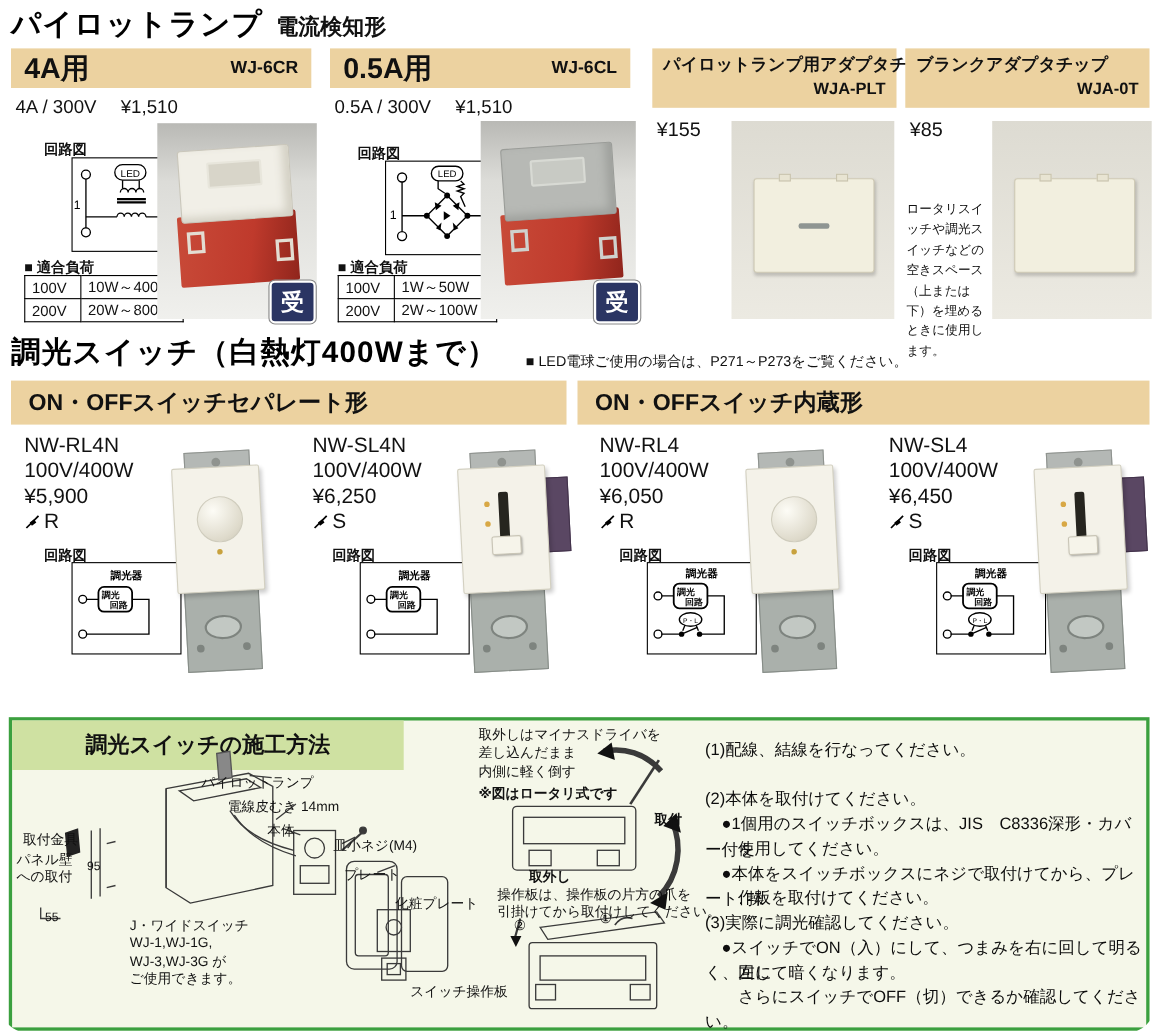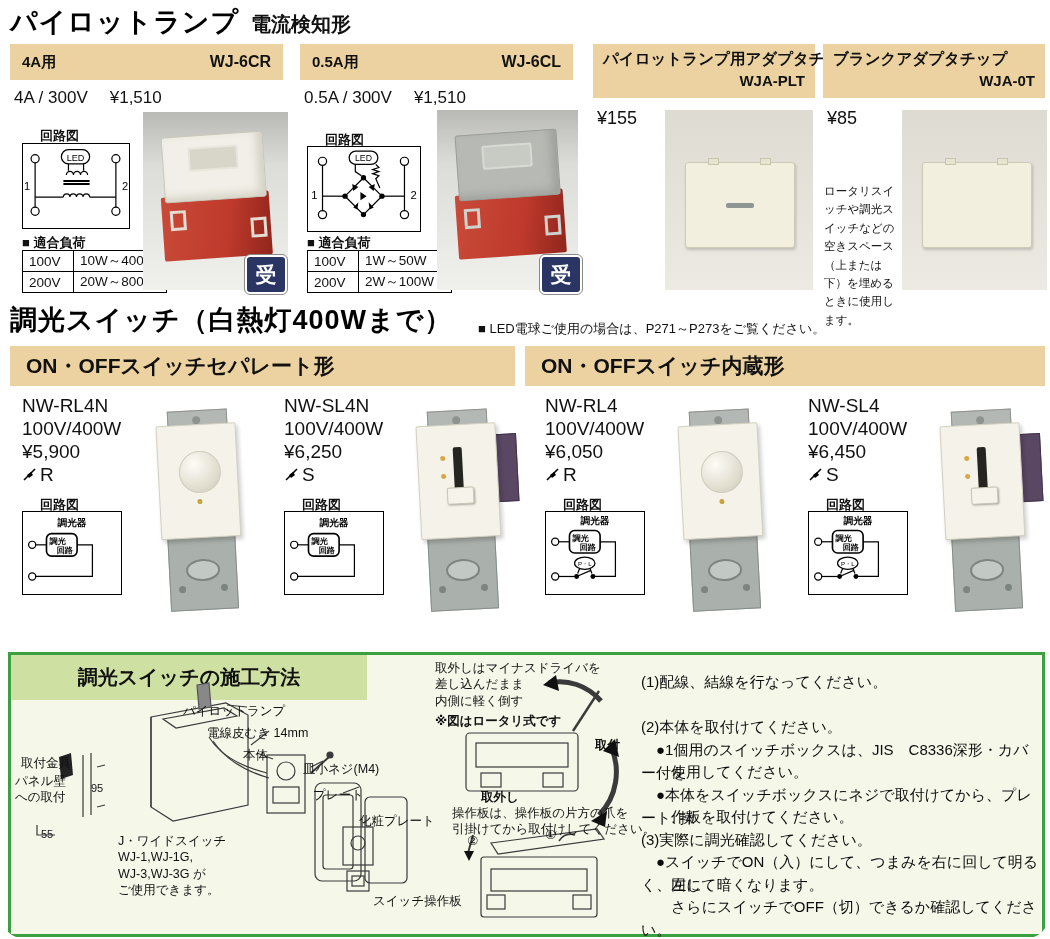--- a/index.html
+++ b/index.html
@@ -7,32 +7,32 @@
         font-family:"Liberation Sans","DejaVu Sans",sans-serif;color:#111;border-radius:26px;}
   .abs{position:absolute;}
 
   
   .sec-title{font-weight:bold;font-size:27px;letter-spacing:1px;color:#000;}
   .sec-sub{font-weight:bold;font-size:20px;margin-left:12px;}
 
   
   .hdr{background:#ecd2a0;display:flex;align-items:center;justify-content:space-between;
        padding:0 12px;box-sizing:border-box;}
-  .hdr .nm{font-weight:bold;font-size:15px;}
+  .hdr .nm{font-weight:bold;font-size:26px;}
   .hdr .mdl{font-weight:bold;font-size:16px;}
   .hdr2{background:#ecd2a0;padding:5px 10px;box-sizing:border-box;}
   .hdr2 .nm{font-weight:bold;font-size:15.5px;white-space:nowrap;}
   .hdr2 .mdl{font-weight:bold;font-size:15px;text-align:right;margin-top:2px;}
 
   .spec-line{font-size:17px;}
   .spec-line .price{margin-left:22px;}
   .price-lg{font-size:18px;}
 
   .c-label{font-size:13px;font-weight:bold;margin-left:18px;}
-  .cbox{background:#fff;border:1px solid #000;}
+  .cbox{background:#fff;border:1px solid #000;margin-left:43px;}
 
   .load-label{font-size:13px;font-weight:bold;}
   table.load{border-collapse:collapse;font-size:13.5px;}
   table.load td{border:1px solid #000;padding:1px 6px;height:17px;background:#fff;}
   table.load td.v{width:38px;}
   table.load td.w{width:80px;}
 
   
   .photo{background:linear-gradient(180deg,#b9b9b5 0%,#dcdcd8 30%,#f0f0ed 100%);overflow:hidden;}
   .photo-light{background:linear-gradient(180deg,#d6d6d2 0%,#ececે 20%,#f4f4f1 100%);}
@@ -514,21 +514,21 @@
     </svg>
 
     <div class="lbl" style="left:172px;top:48px;">パイロットランプ</div>
     <div class="lbl" style="left:196px;top:70px;">電線皮むき 14mm</div>
     <div class="lbl" style="left:232px;top:92px;">本体</div>
     <div class="lbl" style="left:292px;top:106px;">皿小ネジ(M4)</div>
     <div class="lbl" style="left:302px;top:132px;">プレート</div>
     <div class="lbl" style="left:10px;top:100px;">取付金具</div>
     <div class="lbl" style="left:4px;top:118px;">パネル壁
 への取付</div>
-    <div class="lbl dim" style="left:80px;top:126px;text-align:right;">95</div>
+    <div class="lbl dim" style="left:68px;top:126px;text-align:right;">95</div>
     <div class="lbl dim" style="left:30px;top:172px;">55</div>
     <div class="lbl" style="left:107px;top:178px;">J・ワイドスイッチ
 WJ-1,WJ-1G,
 WJ-3,WJ-3G が
 ご使用できます。</div>
     <div class="lbl" style="left:348px;top:158px;">化粧プレート</div>
     <div class="lbl" style="left:362px;top:238px;">スイッチ操作板</div>
     <div class="lbl b" style="left:424px;top:58px;">※図はロータリ式です</div>
     <div class="lbl" style="left:404px;top:5px;margin-left:20px;">取外しはマイナスドライバを
 差し込んだまま

